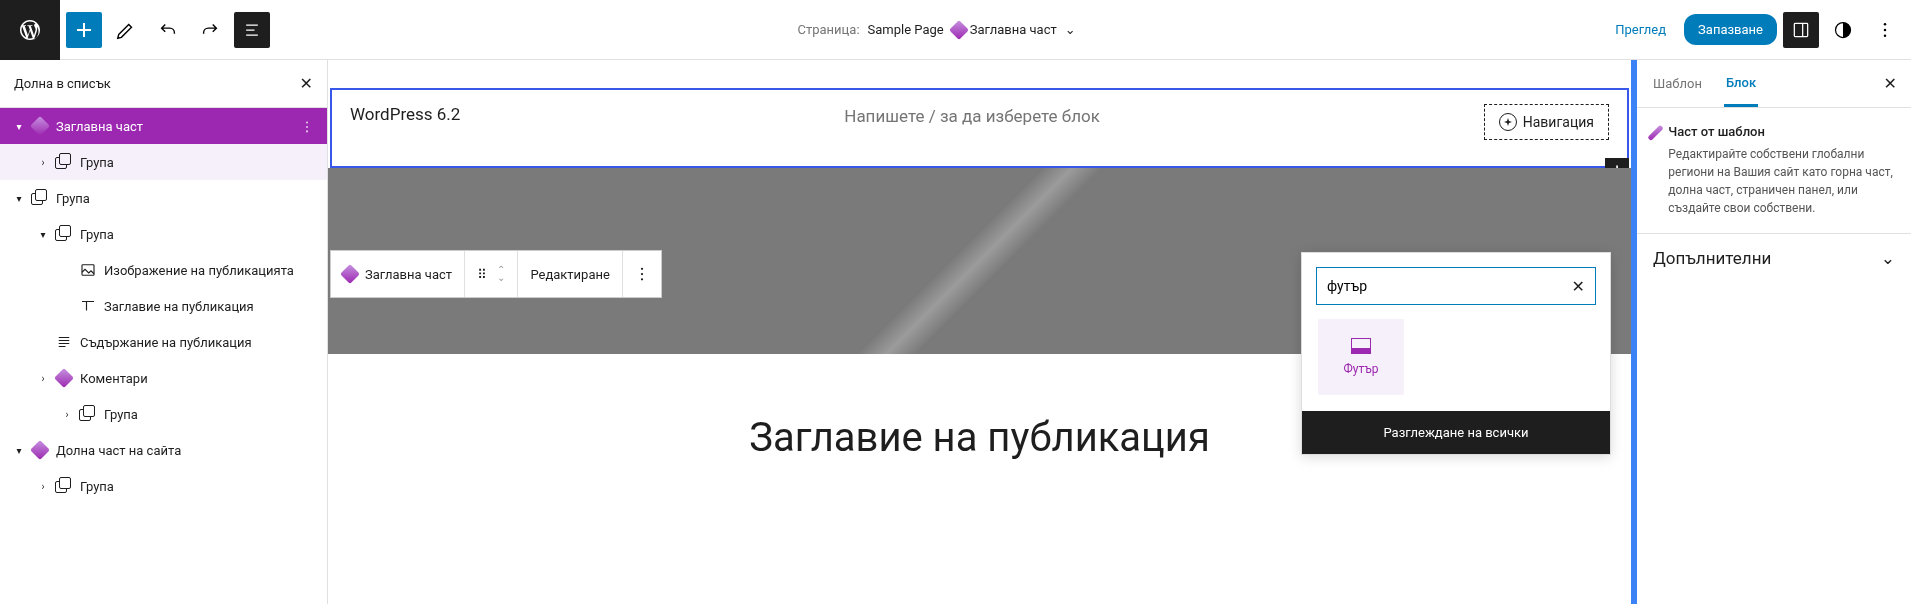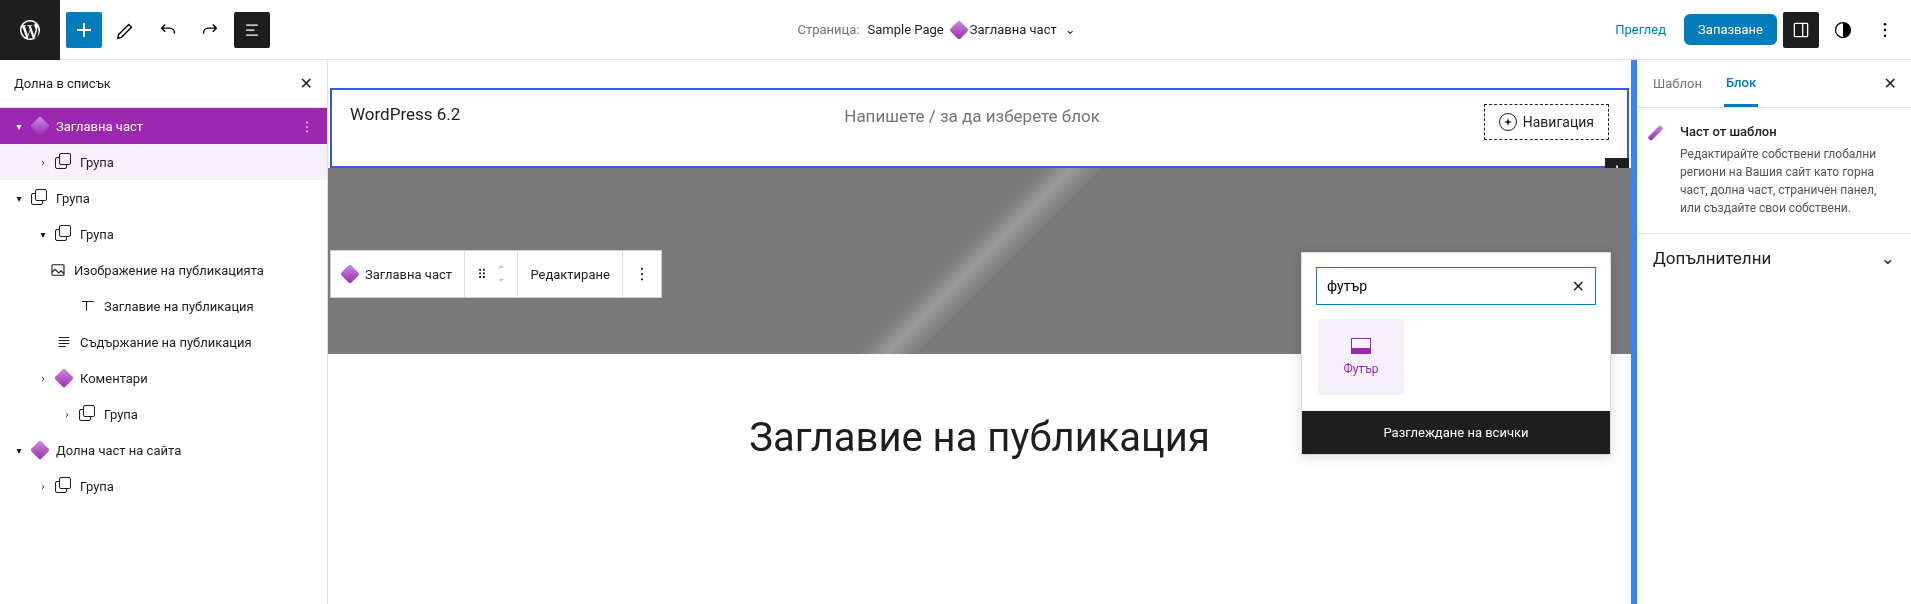--- a/index.html
+++ b/index.html
@@ -12,21 +12,21 @@
 .icon-btn.blue{background:#007cba;color:#fff}
 .icon-btn.dark{background:#1e1e1e;color:#fff}
 .top-center{display:flex;align-items:center;gap:8px;font-size:13px}
 .tc-label{color:#757575}
 .tc-strong{color:#1e1e1e}
 .tc-active{display:flex;align-items:center;gap:4px}
 .diamond{width:18px;height:18px;background:linear-gradient(135deg,#c792e0 0%,#9c27b0 100%);transform:rotate(45deg);border-radius:2px}
 .diamond.small{width:14px;height:14px}
 .top-right{display:flex;align-items:center;gap:6px}
 .link-btn{color:#007cba;padding:8px 12px;cursor:pointer;background:none;border:none;font-size:13px}
-.primary-btn{background:#007cba;color:#fff;padding:8px 14px;border-radius:6px;cursor:pointer;border:none;font-size:13px}
+.primary-btn{background:#007cba;color:#fff;padding:8px 14px;border-radius:12px;cursor:pointer;border:none;font-size:13px}
 .layout{display:flex;height:544px}
 .list-panel{width:328px;border-right:1px solid #e0e0e0;overflow:hidden}
 .lp-head{height:48px;display:flex;align-items:center;justify-content:space-between;padding:0 14px;border-bottom:1px solid #e0e0e0}
 .lp-title{font-size:13px;font-weight:400}
 .close-x{cursor:pointer;font-size:16px}
 .lp-body{overflow-y:auto}
 .tree-item{display:flex;align-items:center;height:36px;padding-right:8px;cursor:pointer}
 .tree-item.hl{background:#9c27b0;color:#fff}
 .tree-item.hl2{background:#f6f0fa}
 .ti-chev{width:18px;display:flex;justify-content:center;font-size:10px}
@@ -63,21 +63,21 @@
 .sp-tile-ico::after{content:"";position:absolute;left:0;right:0;bottom:0;height:5px;background:#9c27b0}
 .sp-tile-txt{font-size:12px;color:#9c27b0}
 .sp-foot{background:#1e1e1e;color:#fff;text-align:center;padding:14px;font-size:13px;cursor:pointer}
 .post-title{text-align:center;font-size:40px;font-weight:400;margin-top:60px;color:#1e1e1e}
 .sidebar{width:280px;border-left:6px solid #3b82f6}
 .sb-tabs{display:flex;align-items:center;height:48px;border-bottom:1px solid #e0e0e0;padding:0 14px;gap:20px}
 .sb-tab{font-size:13px;color:#757575;cursor:pointer;padding:14px 2px}
 .sb-tab.active{color:#007cba;border-bottom:3px solid #007cba;font-weight:500;margin-bottom:-1px}
 .sb-x{margin-left:auto;cursor:pointer;font-size:16px}
 .sb-block{padding:16px}
-.sb-block-head{display:flex;gap:22px;align-items:flex-start}
+.sb-block-head{display:flex;gap:10px;align-items:flex-start}
 .sb-block-title{font-size:13px;font-weight:500;margin-bottom:6px}
 .sb-block-desc{font-size:12px;color:#555;line-height:1.5}
 .sb-accord{display:flex;align-items:center;justify-content:space-between;padding:14px 16px;border-top:1px solid #e0e0e0;cursor:pointer;font-size:17px}
 svg{pointer-events:none}
 </style>
 </head>
 <body>
 
 <div class="top-bar">
   <div class="top-left">
@@ -175,21 +175,21 @@
           </span>
           <span class="ti-txt">Група</span>
         </div>
         <div class="tree-item" style="padding-left: 34px;">
           <span class="ti-chev">▾</span>
           <span class="ti-ico">
             <span class="grp-ico"></span>
           </span>
           <span class="ti-txt">Група</span>
         </div>
-        <div class="tree-item" style="padding-left: 28px;">
+        <div class="tree-item" style="padding-left: 58px;">
           <span class="ti-chev"></span>
           <span class="ti-ico">
             <svg width="18" height="18" viewBox="0 0 24 24" fill="none" stroke="currentColor" stroke-width="1.5">
               <rect x="4" y="5" width="16" height="14" rx="1"></rect>
               <path d="M4 15l4-4 5 5 3-3 4 4"></path>
             </svg>
           </span>
           <span class="ti-txt">Изображение на публикацията</span>
         </div>
         <div class="tree-item" style="padding-left: 58px;">

